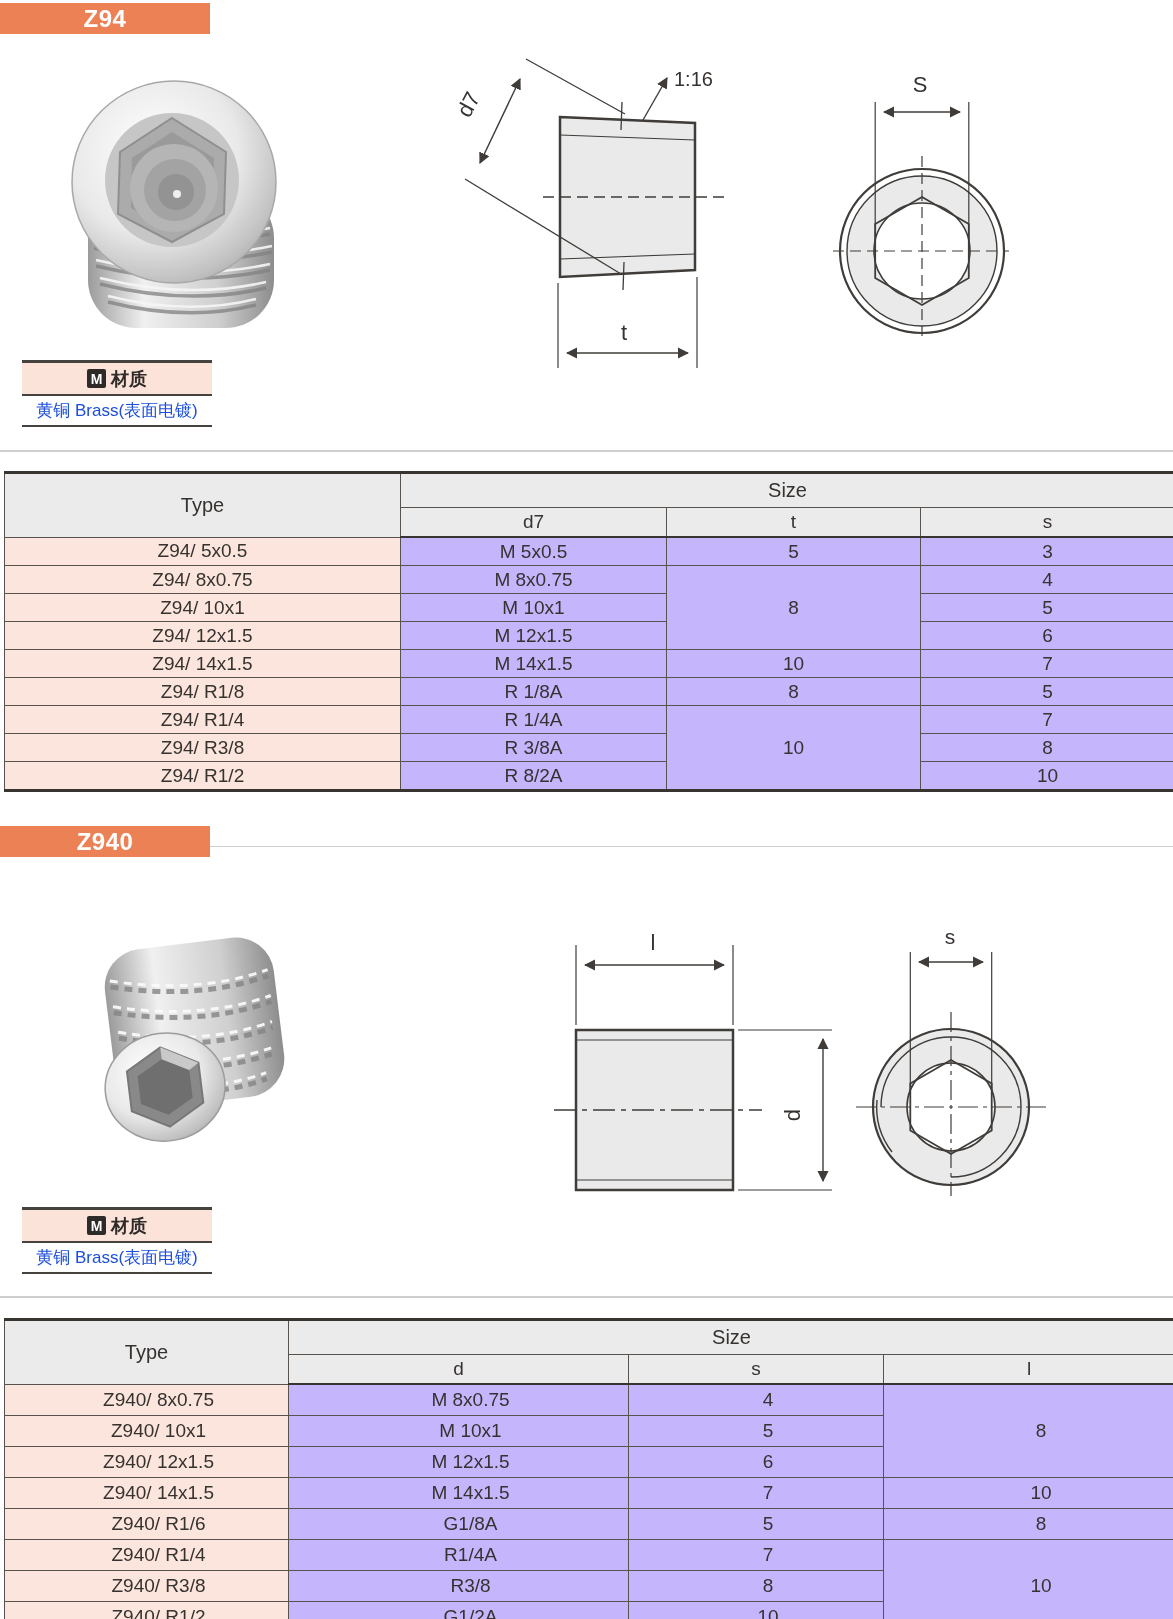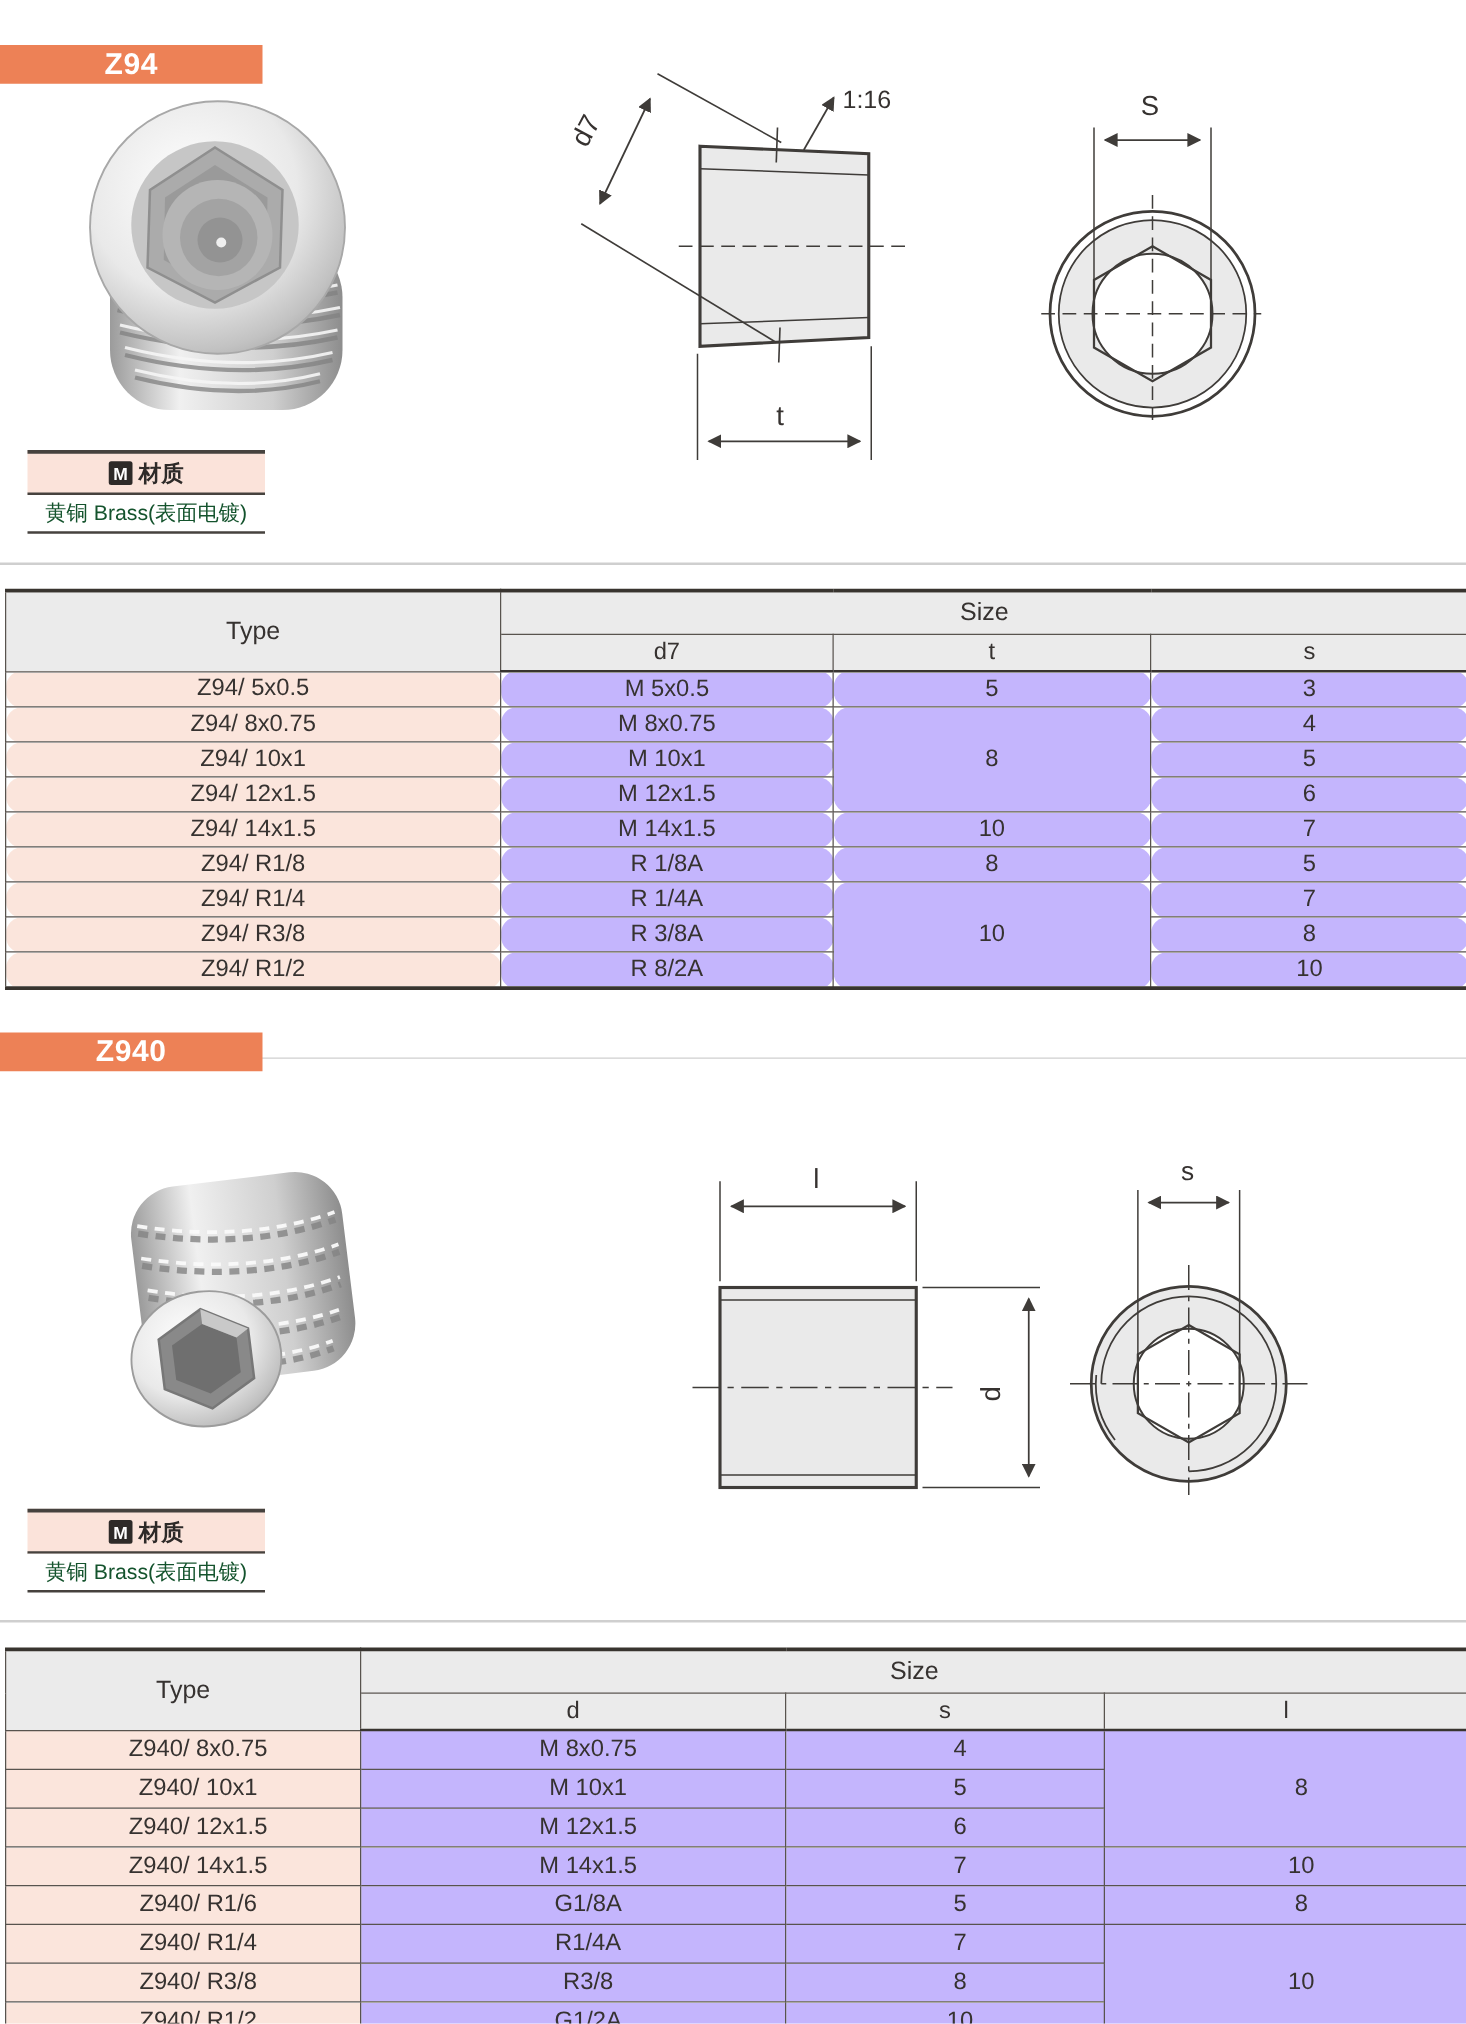--- a/index.html
+++ b/index.html
@@ -28,48 +28,48 @@
     font-size:18px;font-weight:bold;color:#2e2a28;
   }
   .m-badge{
     display:inline-flex;align-items:center;justify-content:center;
     width:19px;height:19px;background:#2e2a28;color:#fff;
     font-size:14px;font-weight:bold;border-radius:2px;
   }
   .matbox .mb-value{
     height:29px;border-bottom:2px solid #46423e;background:#fff;
     display:flex;align-items:center;justify-content:center;
-    font-size:17px;color:#14532d;white-space:nowrap;
+    font-size:17px;color:#1d4ed8;white-space:nowrap;
   }
   
   table.spec{
     border-collapse:collapse;table-layout:fixed;width:1170px;
     font-size:19px;color:#363230;
   }
   table.spec th,table.spec td{
     border:1px solid #58534e;text-align:center;vertical-align:middle;
     padding:0;font-weight:normal;overflow:hidden;white-space:nowrap;
   }
   table.spec{border-top:3px solid #38342f;border-bottom:3px solid #38342f;}
   table.spec tr.hrow1 th{background:#EBEBEB;height:33px;font-size:20px;}
   table.spec tr.hrow2 th{background:#EBEBEB;height:28px;border-bottom:2px solid #38342f;font-size:19px;}
   table.spec th.typehead{background:#EBEBEB;font-size:20px;margin-top:22px;}
   table.spec td.c-type{background:#FBE5DC;}
   table.spec td{background:#c4b5fd;}
-  table.t1 td{height:27px;border-radius:12px;}
+  table.t1 td{height:27px;}
   table.t2 td{height:30px;padding-left:24px;}
   
   svg text{fill:#363230;}
 </style>
 </head>
 <body>
 
 <div class="page">
 
-  <div class="abs tab" style="top:3px;margin-top:33px;">
+  <div class="abs tab" style="top:3px;">
     <span>Z94</span>
   </div>
 
   <svg class="abs" style="left:62px;top:70px;" width="220" height="272" viewBox="0 0 220 272">
     <defs>
       <radialGradient id="face1" cx="40%" cy="35%" r="75%">
         <stop offset="0%" stop-color="#ffffff"></stop>
           <stop offset="55%" stop-color="#e9e9e9"></stop>
         <stop offset="85%" stop-color="#c2c2c2"></stop>
           <stop offset="100%" stop-color="#a6a6a6"></stop>

